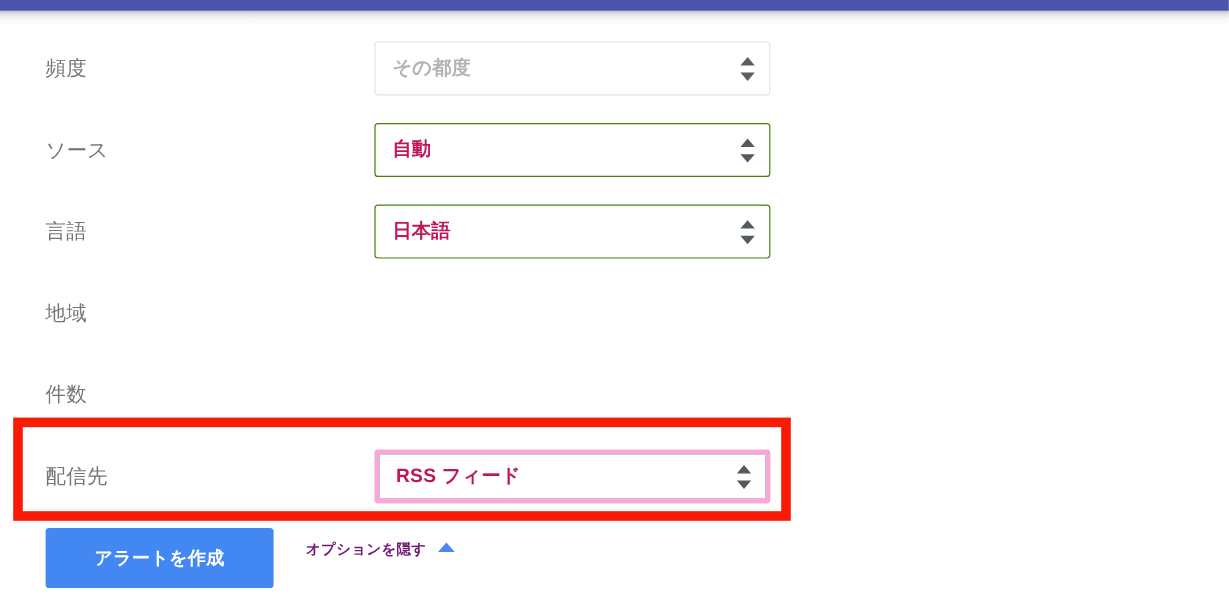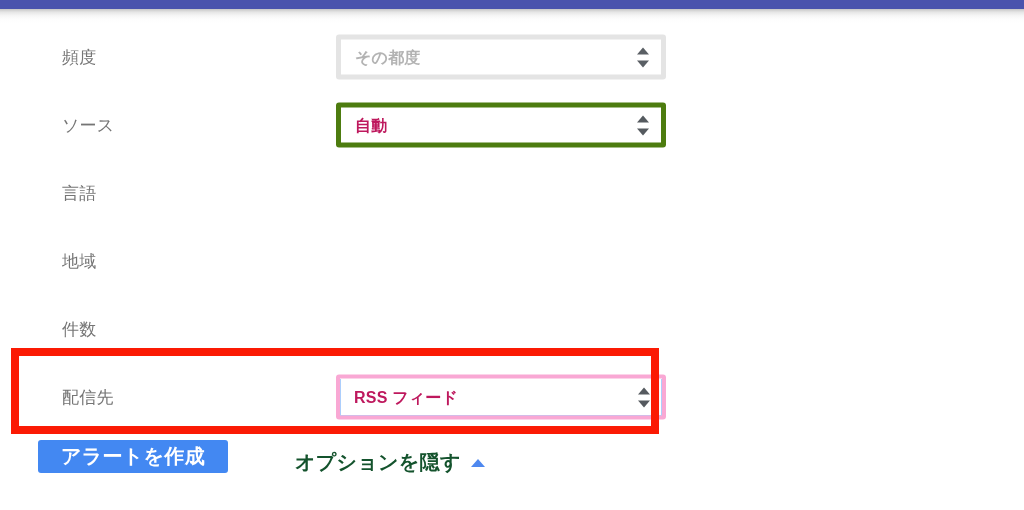--- a/index.html
+++ b/index.html
@@ -42,21 +42,20 @@
     position: absolute;
     top: 23px;
     left: 0;
     width: 1024px;
   }
   .option-row {
     position: absolute;
     left: 0;
     width: 700px;
     height: 68px;
-    margin-left: 24px;
   }
   .option-label {
     position: absolute;
     left: 38px;
     top: 50%;
     transform: translateY(-50%);
     font-size: 17px;
     color: #757575;
     white-space: nowrap;
     line-height: 1;
@@ -64,21 +63,21 @@
   }
   .select-wrap {
     position: absolute;
     left: 312px;
     top: 50%;
     transform: translateY(-50%);
     width: 330px;
     height: 45px;
     box-sizing: border-box;
     background: #ffffff;
-    border: 5px solid #4d7c0f;
+    border: 1px solid #4d7c0f;
     border-radius: 3px;
   }
   .select-wrap.disabled {
     border-color: #e4e4e4;
   }
   .select-wrap.focused {
     border: 4px solid #f9a8d4;
     box-shadow: 0 0 0 0.5px #5b9dfa inset;
   }
   .select-value {
@@ -143,44 +142,43 @@
     left: 0;
     top: 440px;
     width: 1024px;
     height: 50px;
   }
   #create-alert-button {
     position: absolute;
     left: 38px;
     top: 0;
     width: 190px;
-    height: 33px;
+    height: 50px;
     background: #4388f2;
     border: none;
     border-radius: 3px;
     color: #ffffff;
-    font-size: 20px;
+    font-size: 15px;
     font-weight: bold;
     font-family: "Liberation Sans", "DejaVu Sans", sans-serif;
     letter-spacing: 0.3px;
     cursor: pointer;
     padding: 0;
   }
   #hide-options-link {
     position: absolute;
     left: 255px;
     top: 12px;
-    font-size: 20px;
-    font-weight: bold;
-    color: #14532d;
+    font-size: 12px;
+    font-weight: bold;
+    color: #701a75;
     white-space: nowrap;
     cursor: pointer;
     letter-spacing: 0.3px;
     line-height: 1;
-    margin-left: 40px;
   }
   #hide-options-caret {
     display: inline-block;
     margin-left: 10px;
     width: 0; height: 0;
     border-left: 7px solid transparent;
     border-right: 7px solid transparent;
     border-bottom: 8px solid #4e88ef;
     vertical-align: 2px;
   }
@@ -210,20 +208,27 @@
       <span class="select-value">自動</span>
       <span class="select-arrows">
         <i class="tri up"></i>
           <i class="tri down"></i>
       </span>
     </div>
   </div>
 
   <div class="option-row" style="top:136px;">
     <div class="option-label">言語</div>
+    <div class="select-wrap">
+      <span class="select-value">日本語</span>
+      <span class="select-arrows">
+        <i class="tri up"></i>
+          <i class="tri down"></i>
+      </span>
+    </div>
   </div>
 
   <div class="option-row" style="top:204px;">
     <div class="option-label">地域</div>
   </div>
 
   <div class="option-row" style="top:272px;text-decoration:underline;">
     <div class="option-label">件数</div>
   </div>
 

